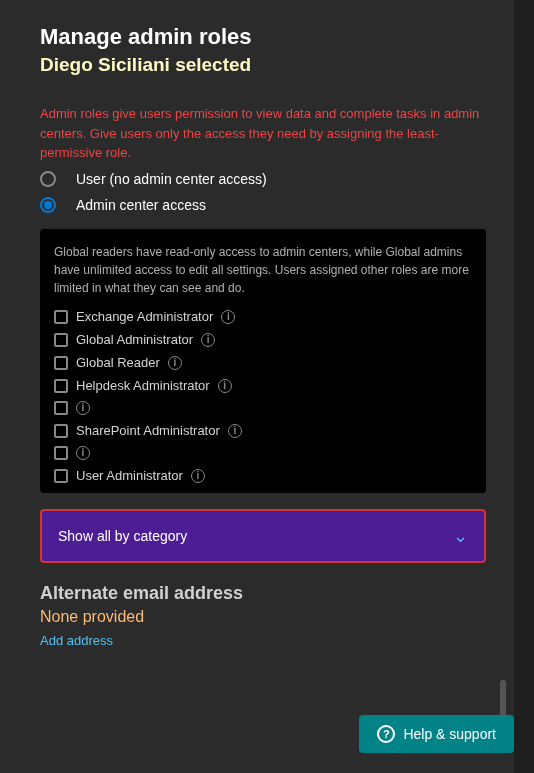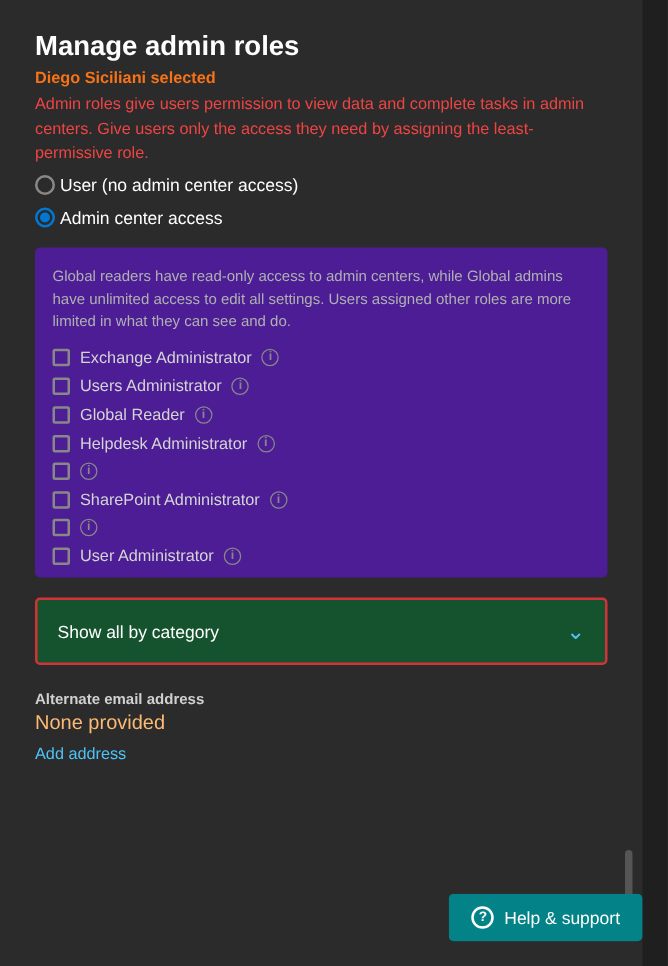--- a/index.html
+++ b/index.html
@@ -11,36 +11,36 @@
       width: 534px;
       min-height: 773px;
       position: relative;
       overflow-x: hidden;
     }
 
     .panel {
       background-color: #2b2b2b;
       width: 514px;
       min-height: 773px;
-      padding: 24px 28px 80px 28px;
+      padding: 24px 28px 80px 40px;
       position: relative;
     }
 
     .panel-title {
       font-size: 22px;
       font-weight: 700;
       color: #ffffff;
       margin-bottom: 4px;
     }
 
     .panel-subtitle {
-      font-size: 13px;
-      color: #f97316;
+      font-size: 19px;
+      color: #fef9c3;
       font-weight: 600;
-      margin-bottom: 4px;
+      margin-bottom: 28px;
     }
 
     .description {
       font-size: 13px;
       color: #ef4444;
       line-height: 1.5;
       margin-bottom: 8px;
     }
 
     .learn-more-link {
@@ -51,21 +51,21 @@
       margin-bottom: 20px;
     }
 
     .radio-group {
       margin-bottom: 16px;
     }
 
     .radio-item {
       display: flex;
       align-items: center;
-      gap: 4px;
+      gap: 20px;
       margin-bottom: 10px;
       cursor: pointer;
     }
 
     .radio-input {
       appearance: none;
       width: 16px;
       height: 16px;
       border-radius: 50%;
       border: 2px solid #888;
@@ -92,21 +92,21 @@
       transform: translate(-50%, -50%);
     }
 
     .radio-label {
       font-size: 14px;
       color: #ffffff;
       font-weight: 500;
     }
 
     .admin-access-section {
-      background-color: #4c1d95;
+      background-color: #000000;
       border-radius: 4px;
       padding: 14px 14px 10px 14px;
       margin-bottom: 16px;
     }
 
     .admin-access-desc {
       font-size: 12px;
       color: #b0b0b0;
       line-height: 1.5;
       margin-bottom: 12px;
@@ -162,40 +162,40 @@
 
     .show-all-section {
       border: 2px solid #d13438;
       border-radius: 4px;
       padding: 14px 16px;
       display: flex;
       align-items: center;
       justify-content: space-between;
       margin-bottom: 20px;
       cursor: pointer;
-      background: #14532d;
+      background: #4c1d95;
     }
 
     .show-all-label {
       font-size: 14px;
       color: #ffffff;
       font-weight: 500;
     }
 
     .chevron-icon {
       color: #4fc3f7;
       font-size: 18px;
     }
 
     .alternate-email-section {
       margin-top: 4px;
     }
 
     .section-label {
-      font-size: 12px;
+      font-size: 18px;
       font-weight: 600;
       color: #d0d0d0;
       margin-bottom: 4px;
     }
 
     .section-value {
       font-size: 16px;
       color: #fdba74;
       margin-bottom: 6px;
     }
@@ -274,21 +274,21 @@
 
     <div class="role-list">
 
     <div class="role-item">
           <input type="checkbox" class="checkbox-input" style="">
           <span class="role-label">Exchange Administrator</span>
           <span class="info-icon">i</span>
         </div>
         <div class="role-item">
           <input type="checkbox" class="checkbox-input" style="">
-          <span class="role-label">Users Administrator</span>
+          <span class="role-label">Global Administrator</span>
           <span class="info-icon">i</span>
         </div>
         <div class="role-item">
           <input type="checkbox" class="checkbox-input" style="">
           <span class="role-label">Global Reader</span>
           <span class="info-icon">i</span>
         </div>
         <div class="role-item">
           <input type="checkbox" class="checkbox-input" style="">
           <span class="role-label">Helpdesk Administrator</span>

